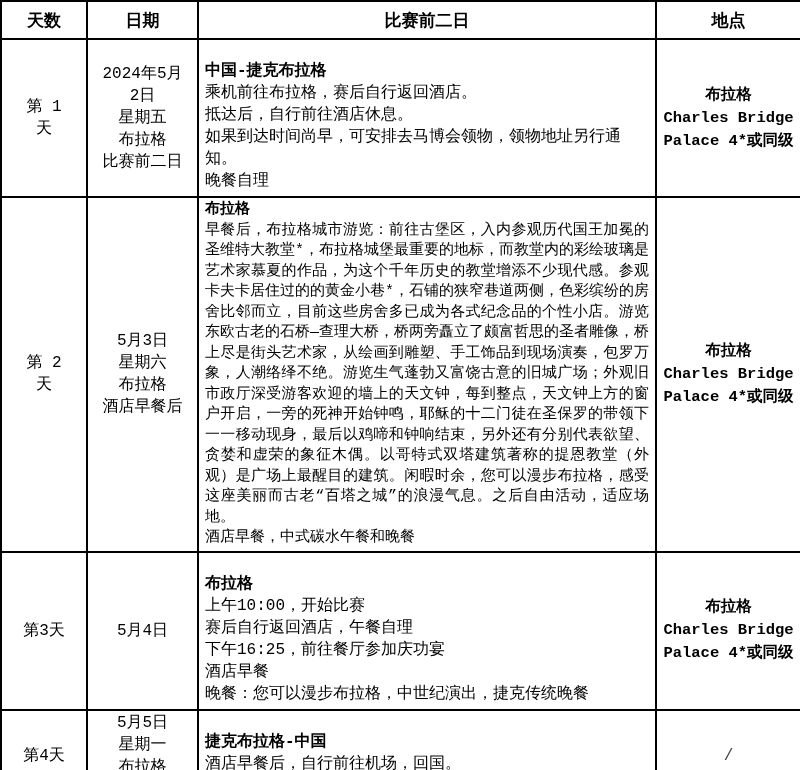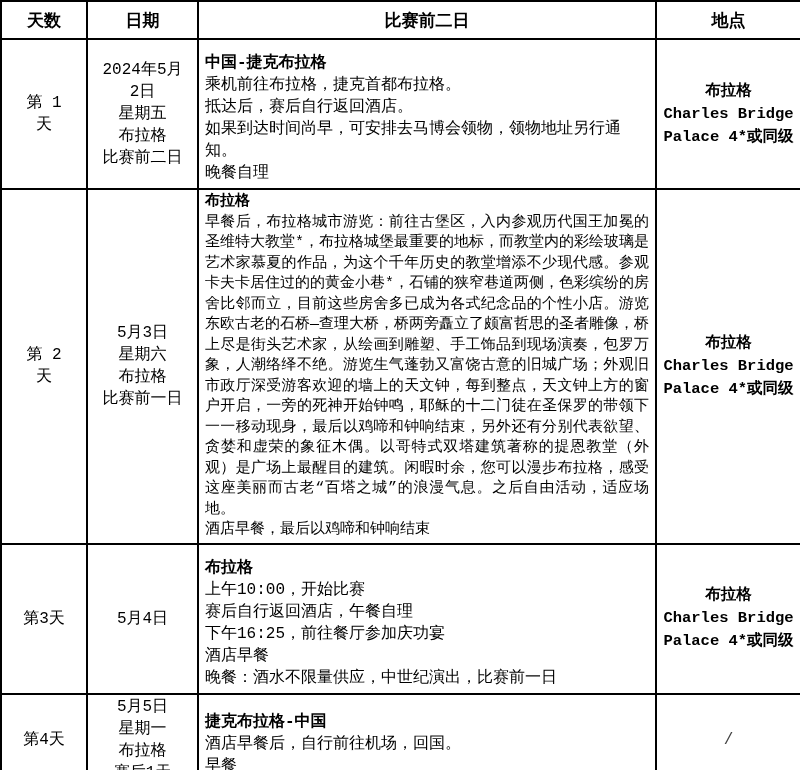--- a/index.html
+++ b/index.html
@@ -34,21 +34,21 @@
     vertical-align: middle;
     font-size: 16px;
     line-height: 22px;
     padding: 0 12px;
   }
   td.sched {
     text-align: left;
     vertical-align: middle;
     font-size: 16px;
     line-height: 22px;
-    padding: 12px 8px 4px 6px;
+    padding: 20px 8px 4px 6px;
   }
   td.sched .title {
     font-weight: bold;
   }
   td.sched.dense {
     font-size: 15px;
     line-height: 20.5px;
     padding: 2px 6px 2px 6px;
   }
   td.sched .para {
@@ -97,64 +97,64 @@
     <tr class="r1">
       <td class="center-cell">第 1 天</td>
       <td class="center-cell">
         <div>2024年5月2日</div>
         <div>星期五</div>
         <div>布拉格</div>
         <div>比赛前二日</div>
       </td>
       <td class="sched">
         <div class="title">中国-捷克布拉格</div>
-        <div>乘机前往布拉格，捷克首都布拉格。</div>
-        <div>抵达后，赛后自行返回酒店。</div>
+        <div>乘机前往布拉格，赛后自行返回酒店。</div>
+        <div>抵达后，自行前往酒店休息。</div>
         <div>如果到达时间尚早，可安排去马博会领物，领物地址另行通知。</div>
         <div>晚餐自理</div>
       </td>
       <td class="loc">
         <div>布拉格</div>
         <div>Charles Bridge</div>
         <div>Palace 4*或同级</div>
       </td>
     </tr>
 
     <tr class="r2">
       <td class="center-cell">第 2 天</td>
       <td class="center-cell">
         <div>5月3日</div>
         <div>星期六</div>
         <div>布拉格</div>
-        <div>比赛前一日</div>
+        <div>酒店早餐后</div>
       </td>
       <td class="sched dense">
         <div class="title">布拉格</div>
         <div class="para">早餐后，布拉格城市游览：前往古堡区，入内参观历代国王加冕的圣维特大教堂*，布拉格城堡最重要的地标，而教堂内的彩绘玻璃是艺术家慕夏的作品，为这个千年历史的教堂增添不少现代感。参观卡夫卡居住过的的黄金小巷*，石铺的狭窄巷道两侧，色彩缤纷的房舍比邻而立，目前这些房舍多已成为各式纪念品的个性小店。游览东欧古老的石桥—查理大桥，桥两旁矗立了颇富哲思的圣者雕像，桥上尽是街头艺术家，从绘画到雕塑、手工饰品到现场演奏，包罗万象，人潮络绎不绝。游览生气蓬勃又富饶古意的旧城广场；外观旧市政厅深受游客欢迎的墙上的天文钟，每到整点，天文钟上方的窗户开启，一旁的死神开始钟鸣，耶稣的十二门徒在圣保罗的带领下一一移动现身，最后以鸡啼和钟响结束，另外还有分别代表欲望、贪婪和虚荣的象征木偶。以哥特式双塔建筑著称的提恩教堂（外观）是广场上最醒目的建筑。闲暇时余，您可以漫步布拉格，感受这座美丽而古老“百塔之城”的浪漫气息。之后自由活动，适应场地。</div>
-        <div>酒店早餐，最后以鸡啼和钟响结束</div>
+        <div>酒店早餐，中式碳水午餐和晚餐</div>
       </td>
       <td class="loc">
         <div>布拉格</div>
         <div>Charles Bridge</div>
         <div>Palace 4*或同级</div>
       </td>
     </tr>
 
     <tr class="r3">
       <td class="center-cell">第3天</td>
       <td class="center-cell">
         <div>5月4日</div>
       </td>
       <td class="sched">
         <div class="title">布拉格</div>
         <div>上午10:00，开始比赛</div>
         <div>赛后自行返回酒店，午餐自理</div>
         <div>下午16:25，前往餐厅参加庆功宴</div>
         <div>酒店早餐</div>
-        <div>晚餐：酒水不限量供应，中世纪演出，比赛前一日</div>
+        <div>晚餐：您可以漫步布拉格，中世纪演出，捷克传统晚餐</div>
       </td>
       <td class="loc">
         <div>布拉格</div>
         <div>Charles Bridge</div>
         <div>Palace 4*或同级</div>
       </td>
     </tr>
 
     <tr class="r4">
       <td class="center-cell">第4天</td>

